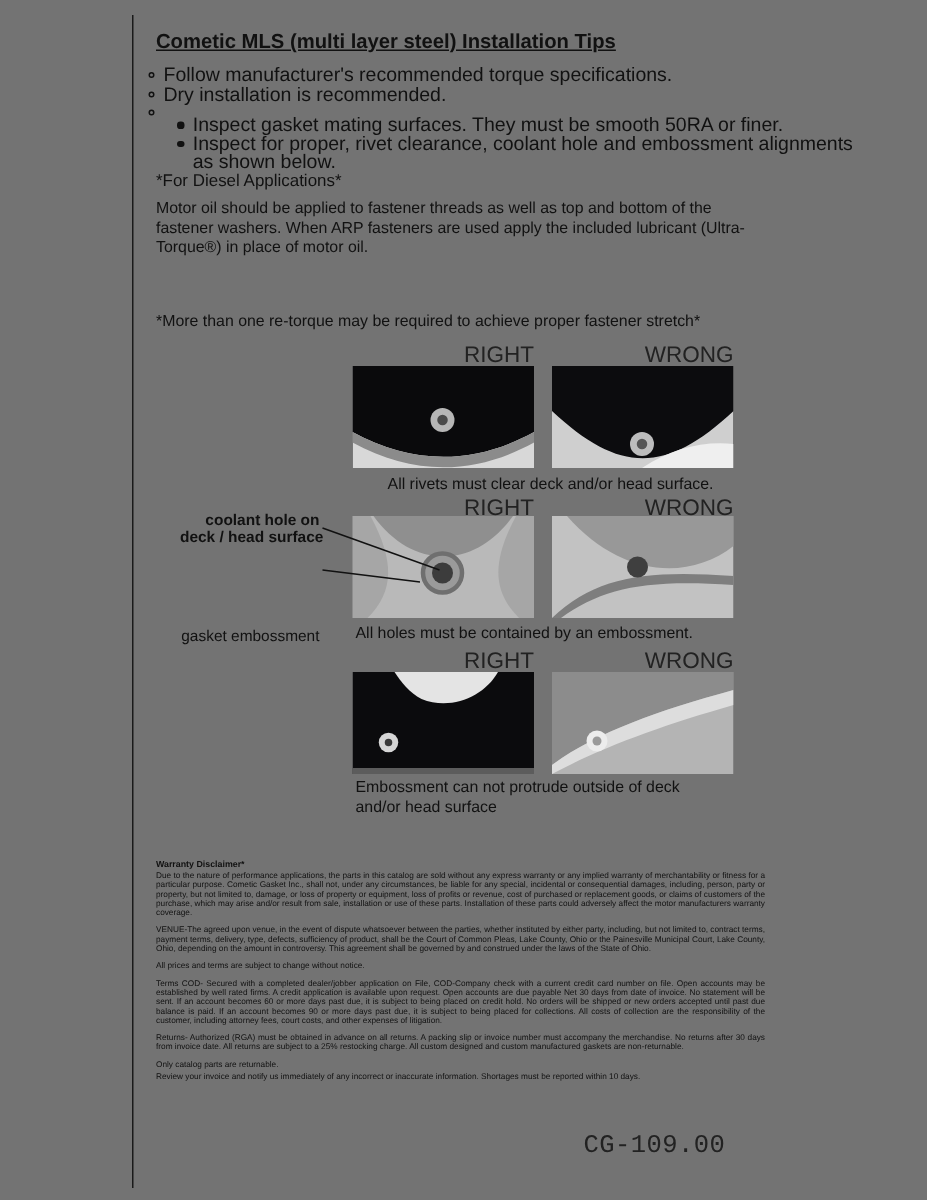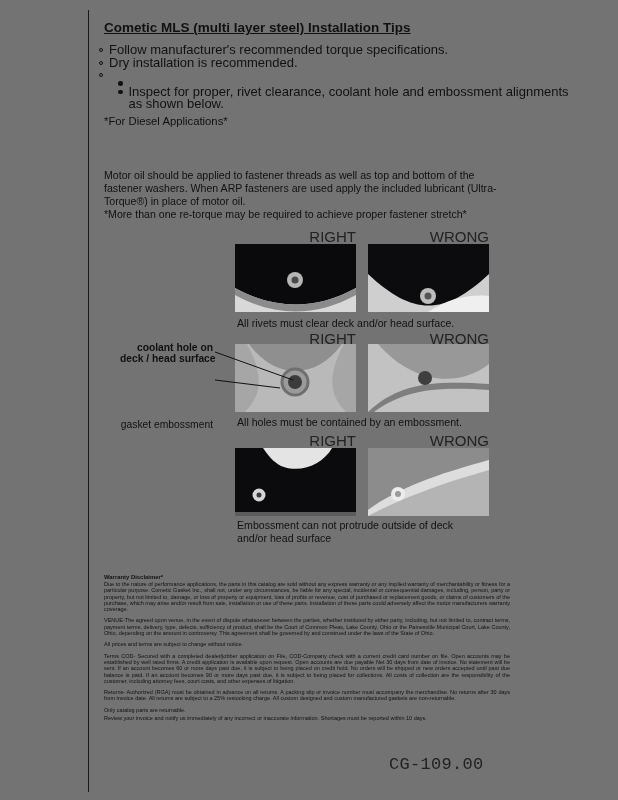--- a/index.html
+++ b/index.html
@@ -13,21 +13,21 @@
   .title { left:104px; top:20px; font-size:13.5px; font-weight:bold; text-decoration:underline; }
 
   .tips { left:99px; top:44px; width:470px; }
   .tip-item { display:flex; gap:6px; font-size:13px; line-height:12.6px; }
   .tip-item.sub { margin-left:19px; }
   .bullet-o { width:4px; height:4px; border:1px solid #111; border-radius:50%; margin-top:4px; flex:0 0 auto; }
   .bullet-f { width:4.5px; height:4.5px; background:#111; border-radius:50%; margin-top:4px; flex:0 0 auto; }
 
   .h2 { left:104px; top:115px; font-size:11.3px; font-weight:normal; }
   .para { font-size:10.6px; line-height:13px; width:404px; }
-  .para1 { left:104px; top:133px;margin-top:36px; }
+  .para1 { left:104px; top:133px; }
   .para2 { left:104px; top:169px; }
   .note  { left:104px; top:208px; font-size:10.6px; }
 
   .figlabel { width:121px; text-align:right; font-size:15px; color:#222; }
   .photo { width:121px; height:68px; display:block; }
   .caption { font-size:10.6px; line-height:12.5px; }
 
   .callout { text-align:right; font-size:10.3px; line-height:11px; }
   .callout .line { white-space:nowrap; }
 
@@ -57,20 +57,21 @@
     </div>
     <div class="tip-item">
       <span class="bullet-o"></span>
       <span>Dry installation is recommended.</span>
     </div>
     <div class="tip-item">
       <span class="bullet-o"></span>
     </div>
     <div class="tip-item sub">
       <span class="bullet-f"></span>
+      <span>Inspect gasket mating surfaces.  They must be smooth 50RA or finer.</span>
     </div>
     <div class="tip-item sub">
       <span class="bullet-f"></span>
       <span>Inspect for proper, rivet clearance, coolant hole and embossment alignments as shown below.</span>
     </div>
   </div>
 
   <div class="abs h2">*For Diesel Applications*</div>
   <div class="abs para para1">Motor oil should be applied to fastener threads as well as top and bottom of the fastener washers. When ARP fasteners are used apply the included lubricant (Ultra-Torque®) in place of motor oil.</div>
   <div class="abs note">*More than one re-torque may be required to achieve proper fastener stretch*</div>
@@ -89,21 +90,21 @@
   </div>
   <div class="abs" style="left:368px; top:244px;">
     <svg class="photo" viewBox="0 0 121 68">
       <rect width="121" height="68" fill="#0c0c0e"></rect>
       <path d="M0,30 C45,72 76,72 121,30 L121,68 L0,68 Z" fill="#cfcfcf"></path>
       <path d="M60,68 C80,55 100,50 121,52 L121,68 Z" fill="#efefef"></path>
       <circle cx="60" cy="52" r="8" fill="#bdbdbd"></circle>
       <circle cx="60" cy="52" r="3.5" fill="#555555"></circle>
     </svg>
   </div>
-  <div class="abs caption" style="left:237px; top:317px; width:260px;">All rivets must clear deck and/or head surface.</div>
+  <div class="abs caption" style="left:237px; top:317px; width:260px;text-align:center;">All rivets must clear deck and/or head surface.</div>
 
   <div class="abs figlabel" style="left:235px; top:330px;">RIGHT</div>
   <div class="abs figlabel" style="left:368px; top:330px;">WRONG</div>
 
   <div class="abs callout" style="left:120px; top:342px; width:93px;font-weight:bold;">
     <div class="line">coolant hole on</div>
     <div class="line">deck / head surface</div>
   </div>
   <div class="abs callout" style="left:120px; top:375px; width:93px;margin-top:44px;">
     <div class="line">gasket embossment</div>

